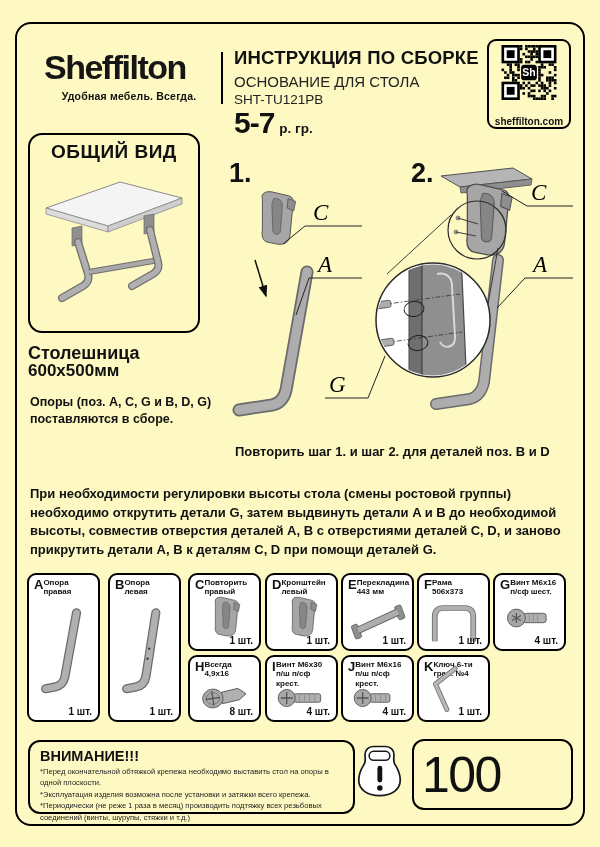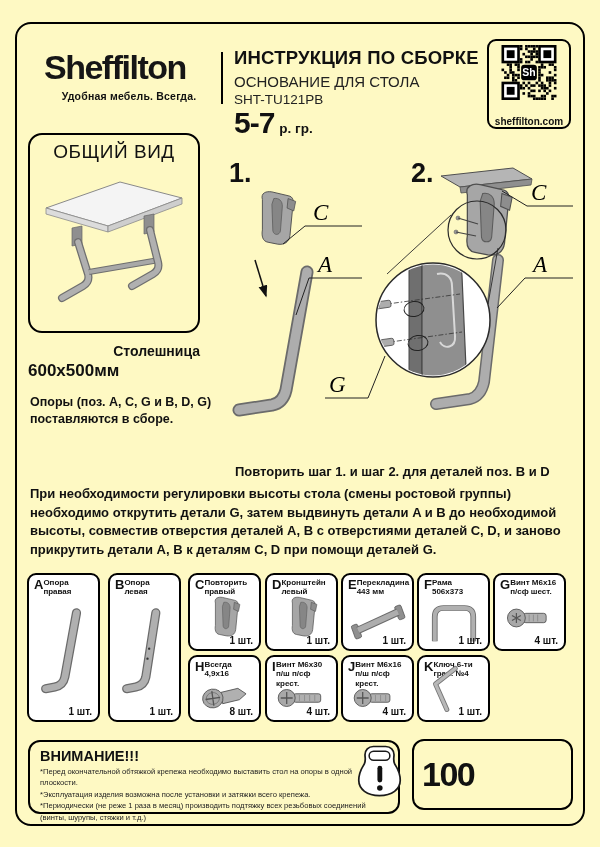--- a/index.html
+++ b/index.html
@@ -17,54 +17,54 @@
   .doc-model{left:234px;top:92px;font-size:13.5px;color:#222}
   .age{left:234px;top:106px;display:flex;align-items:baseline;gap:5px}
   .age .big{font-size:30px;font-weight:800;letter-spacing:-1px}
   .age .small{font-size:13.5px;font-weight:bold}
   .qr-box{left:487px;top:39px;width:84px;height:90px;border:2px solid #000;border-radius:9px;box-sizing:border-box;
           display:flex;flex-direction:column;align-items:center;padding-top:4px}
   .qr-caption{font-size:10px;font-weight:bold;margin-top:16px}
 
   
   .ov-box{left:28px;top:133px;width:172px;height:200px;border:2.5px solid #000;border-radius:14px;box-sizing:border-box}
-  .ov-title{left:28px;top:141px;width:172px;text-align:center;font-size:19px;font-weight:400;letter-spacing:.5px}
+  .ov-title{left:28px;top:141px;width:172px;text-align:center;font-size:19px;font-weight:700;letter-spacing:.5px}
   .ov-img{left:38px;top:168px}
-  .tt-label{left:28px;top:343px;width:172px;text-align:right;font-size:14px;font-weight:bold}
+  .tt-label{left:28px;top:343px;width:172px;text-align:left;font-size:18px;font-weight:bold}
   .tt-size{left:28px;top:361px;width:172px;text-align:left;font-size:17px;font-weight:bold}
   .sup-note{left:30px;top:394px;font-size:12.5px;font-weight:bold;line-height:17px}
 
   
   .stepnum{font-size:27px;font-weight:800}
   .sn1{left:229px;top:158px}
   .sn2{left:411px;top:158px}
   .steps-svg{left:225px;top:160px}
-  .repeat-note{left:235px;top:464px;font-size:13px;font-weight:bold}
+  .repeat-note{left:235px;top:444px;font-size:13px;font-weight:bold}
 
   .adjust{left:30px;top:485px;width:548px;font-size:13px;font-weight:bold;line-height:18.5px}
   .parts-title{left:30px;top:550px;font-size:16.5px;font-weight:800;letter-spacing:.3px}
 
   
   .pcell{position:absolute;border:2px solid #000;border-radius:9px;box-sizing:border-box;background:#fff}
   .phead{display:flex;justify-content:space-between;align-items:flex-start;padding:3px 5px 0 5px}
   .pletter{font-weight:bold;font-size:13px;line-height:1}
   .pname{font-weight:bold;font-size:8px;text-align:left;line-height:1.18;max-width:55px}
   .pqty{position:absolute;right:6px;bottom:3px;font-weight:bold;font-size:10px}
   .picon{position:absolute;left:0;right:0;display:flex;justify-content:center}
   .picon-left{position:absolute;left:8px;top:6px}
 
   
-  .warn-box{left:28px;top:740px;width:372px;height:74px;border:2.5px solid #000;border-radius:12px;box-sizing:border-box;padding:6px 10px 0 10px}
+  .warn-box{left:28px;top:740px;width:327px;height:74px;border:2.5px solid #000;border-radius:12px;box-sizing:border-box;padding:6px 10px 0 10px}
   .warn-title{font-size:14.5px;font-weight:800;margin-bottom:2px}
   .warn-line{font-size:7.6px;line-height:1.5;color:#222}
   .kb{left:356px;top:741px}
   .ml-box{left:412px;top:739px;width:161px;height:71px;border:2.5px solid #000;border-radius:12px;box-sizing:border-box;
           display:flex;align-items:center;padding:0 8px;gap:4px}
   .ml-label{font-size:12.5px;font-weight:bold;line-height:1.25;width:90px}
-  .ml-value{font-size:34px;font-weight:700;letter-spacing:-1.5px}
+  .ml-value{font-size:50px;font-weight:400;letter-spacing:-1.5px}
 </style>
 </head>
 <body>
 
 <div id="page">
   <div class="abs frame"></div>
 
   <div class="abs brand">Sheffilton</div>
   <div class="abs tagline">Удобная мебель. Всегда.</div>
   <div class="abs vdiv"></div>

